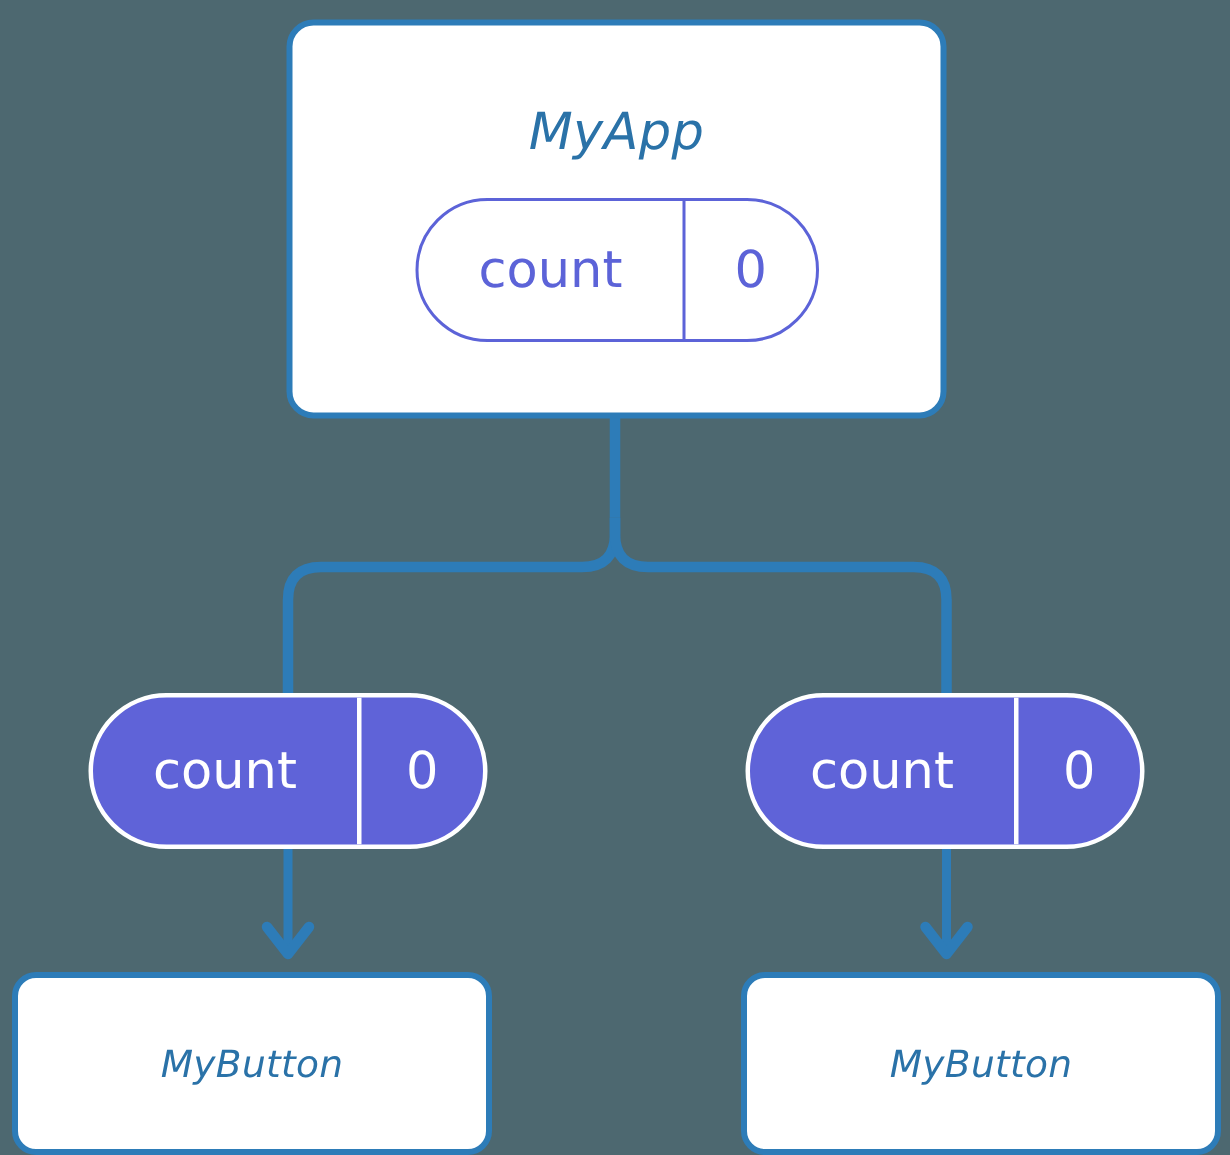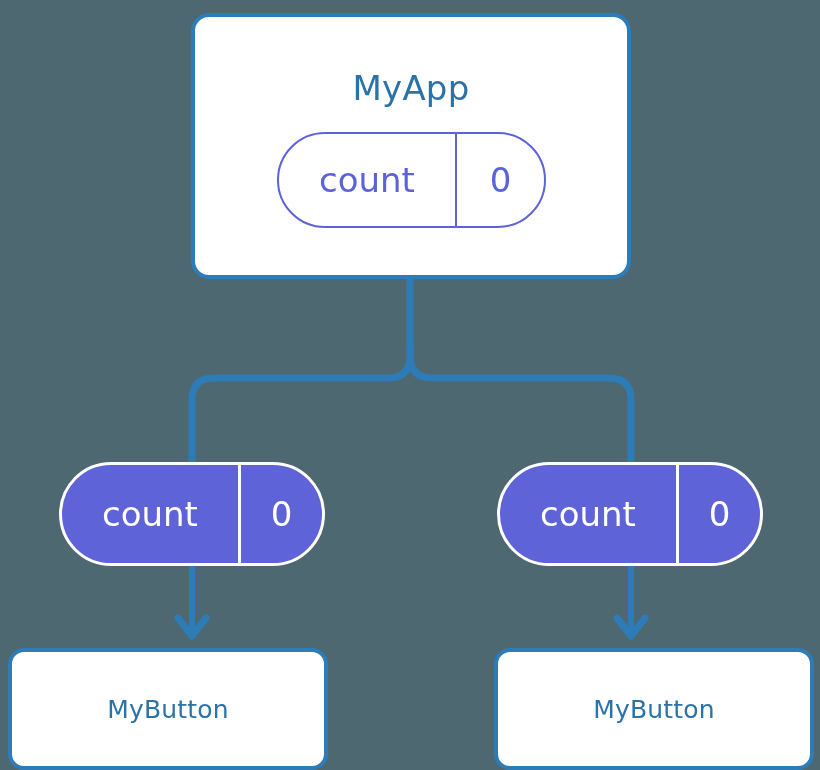--- a/index.html
+++ b/index.html
@@ -32,20 +32,21 @@
   
   .comp-box {
     position: absolute;
     box-sizing: border-box;
     background: #ffffff;
     border: 4px solid #2d7cb8;
     border-radius: 16px;
     display: flex;
     flex-direction: column;
     align-items: center;
+    font-style: italic;
   }
   .comp-title {
     color: #2a72a8;
     font-size: 34px;
     line-height: 1;
     letter-spacing: 0.2px;
     white-space: nowrap;
   }
 
   

